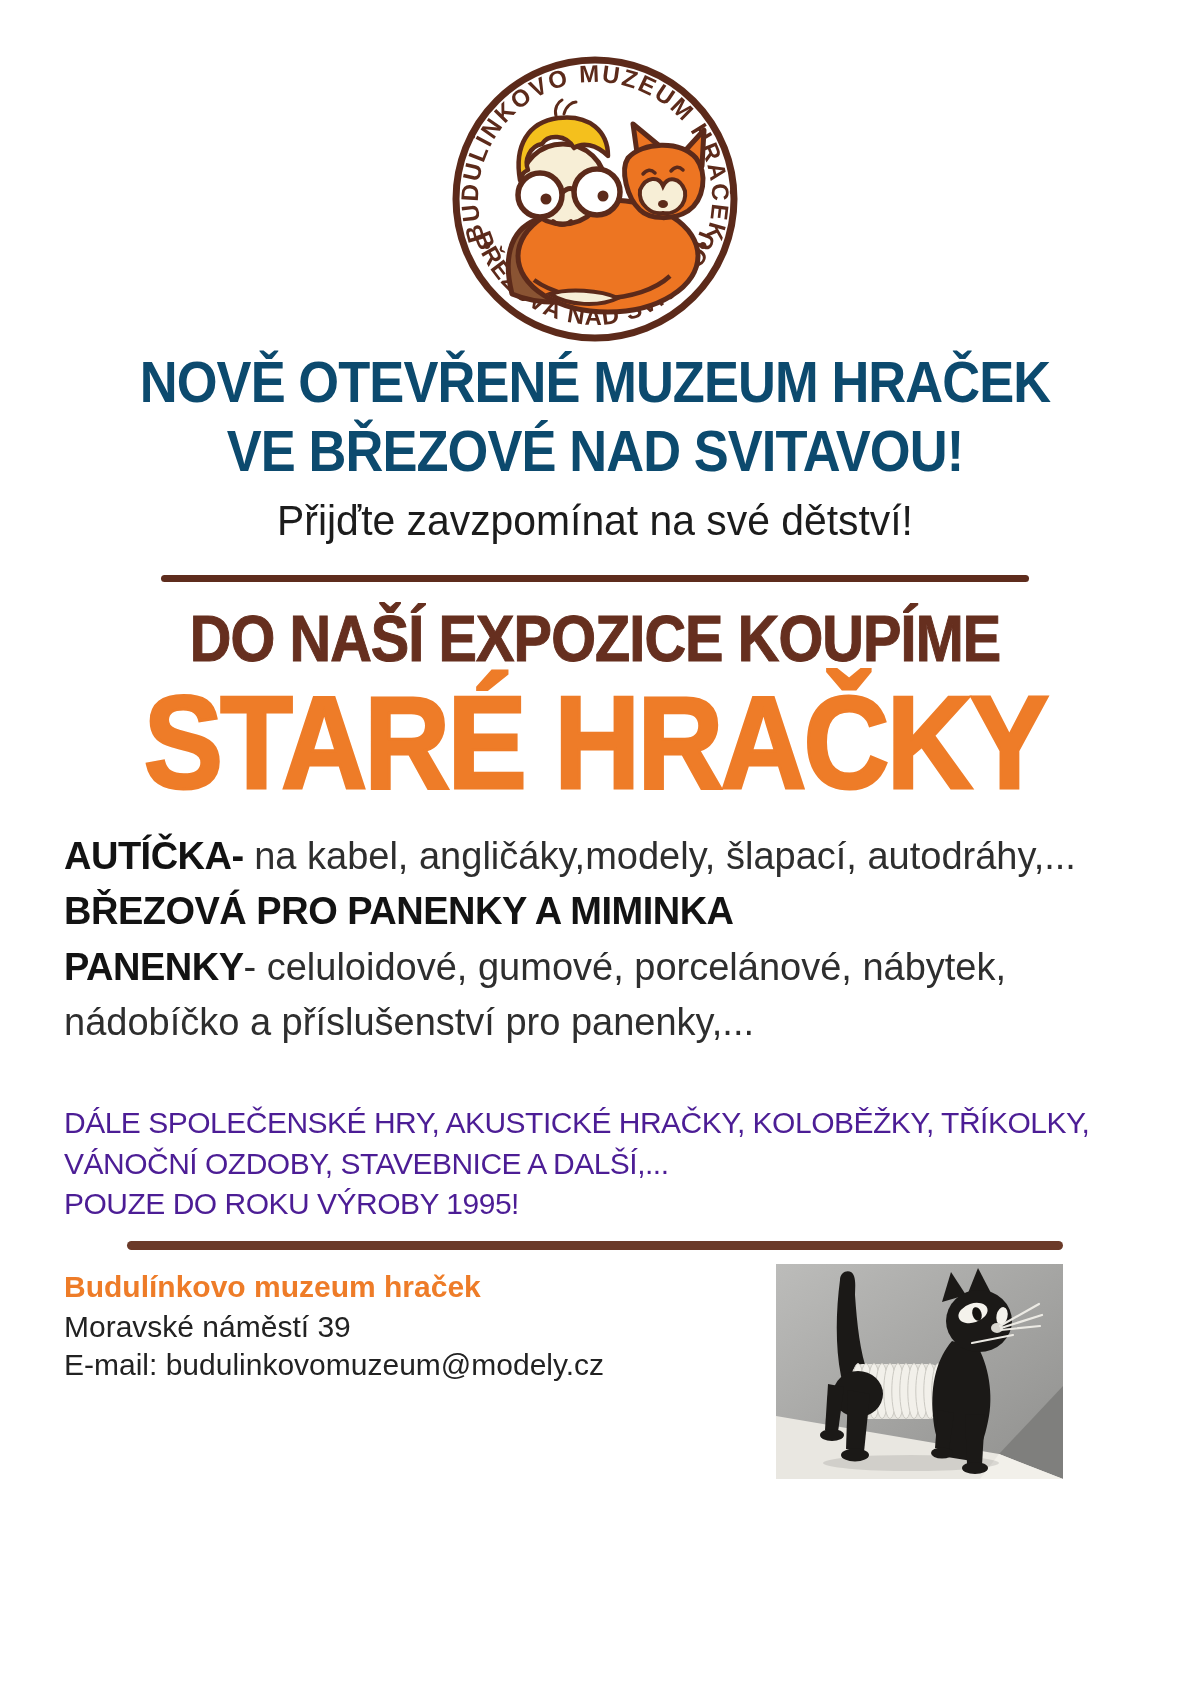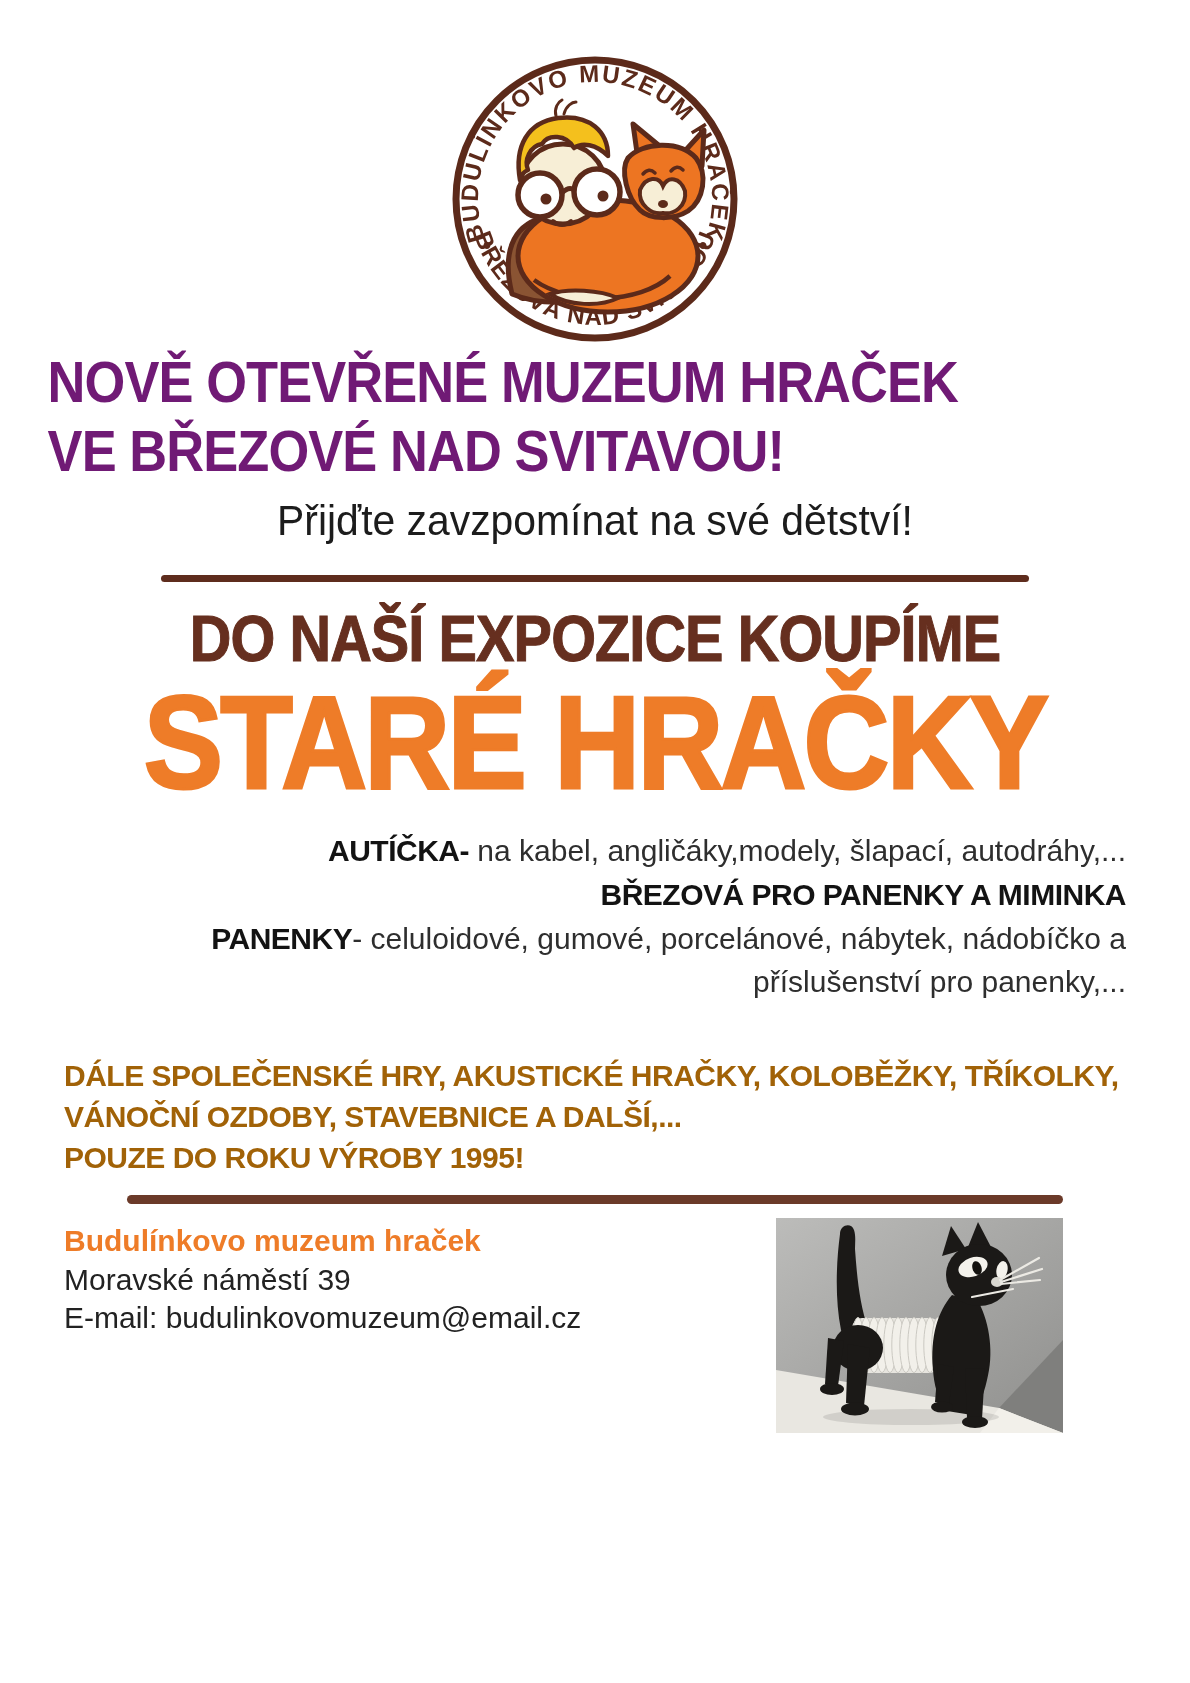--- a/index.html
+++ b/index.html
@@ -8,21 +8,22 @@
     width:1190px; height:1683px;
     margin:0 auto;
     background:#ffffff;
     font-family:"Liberation Sans", sans-serif;
     overflow:hidden;
   }
   .logo-wrap { display:flex; justify-content:center; padding-top:54px; }
 
   .headline {
     margin-top:4px;
-    color:#701a75;
+    text-align:center;
+    color:#0c4a6e;
     font-weight:bold;
     font-size:57px;
     line-height:1.21;
     letter-spacing:-1px;
   }
   .headline .line { display:block; transform:scaleX(0.92); }
 
   .subtitle {
     margin-top:10px;
     text-align:center;
@@ -59,34 +60,33 @@
     font-weight:bold;
     font-size:132px;
     line-height:1.05;
     letter-spacing:-3px;
     transform:scaleX(0.9);
     -webkit-text-stroke:3px #ee7c28;
   }
 
   .items {
     margin:16px 64px 0 64px;
-    font-size:30px;
+    font-size:38px;
     line-height:1.46;
     color:#2e2e2e;
-    text-align:right;
   }
   .items p { margin:0; }
   .items b { color:#131313; letter-spacing:-0.5px; }
 
   .notes {
     margin:52px 64px 0 64px;
     font-size:30px;
     line-height:1.36;
-    color:#a16207;
-    font-weight:bold;
+    color:#4c1d95;
+    font-weight:normal;
     letter-spacing:-0.5px;
   }
   .notes p { margin:0; }
 
   .footer {
     display:flex;
     justify-content:space-between;
     align-items:flex-start;
     margin:18px 64px 0 64px;
   }
@@ -169,21 +169,21 @@
     <p>DÁLE SPOLEČENSKÉ HRY, AKUSTICKÉ HRAČKY, KOLOBĚŽKY, TŘÍKOLKY, VÁNOČNÍ OZDOBY, STAVEBNICE A DALŠÍ,...</p>
     <p>POUZE DO ROKU VÝROBY 1995!</p>
   </div>
 
   <div class="divider2"></div>
 
   <div class="footer">
     <div class="contact">
       <div class="name">Budulínkovo muzeum hraček</div>
       <div>Moravské náměstí 39</div>
-      <div>E-mail: budulinkovomuzeum@email.cz</div>
+      <div>E-mail: budulinkovomuzeum@modely.cz</div>
     </div>
 
     <div class="photo">
       <svg width="287" height="215" viewBox="0 0 287 215">
         <defs>
           <linearGradient id="gbg" x1="0" y1="0" x2="1" y2="1">
             <stop offset="0" stop-color="#bcbcba"></stop>
             <stop offset="1" stop-color="#8f8f8d"></stop>
           </linearGradient>
         </defs>

